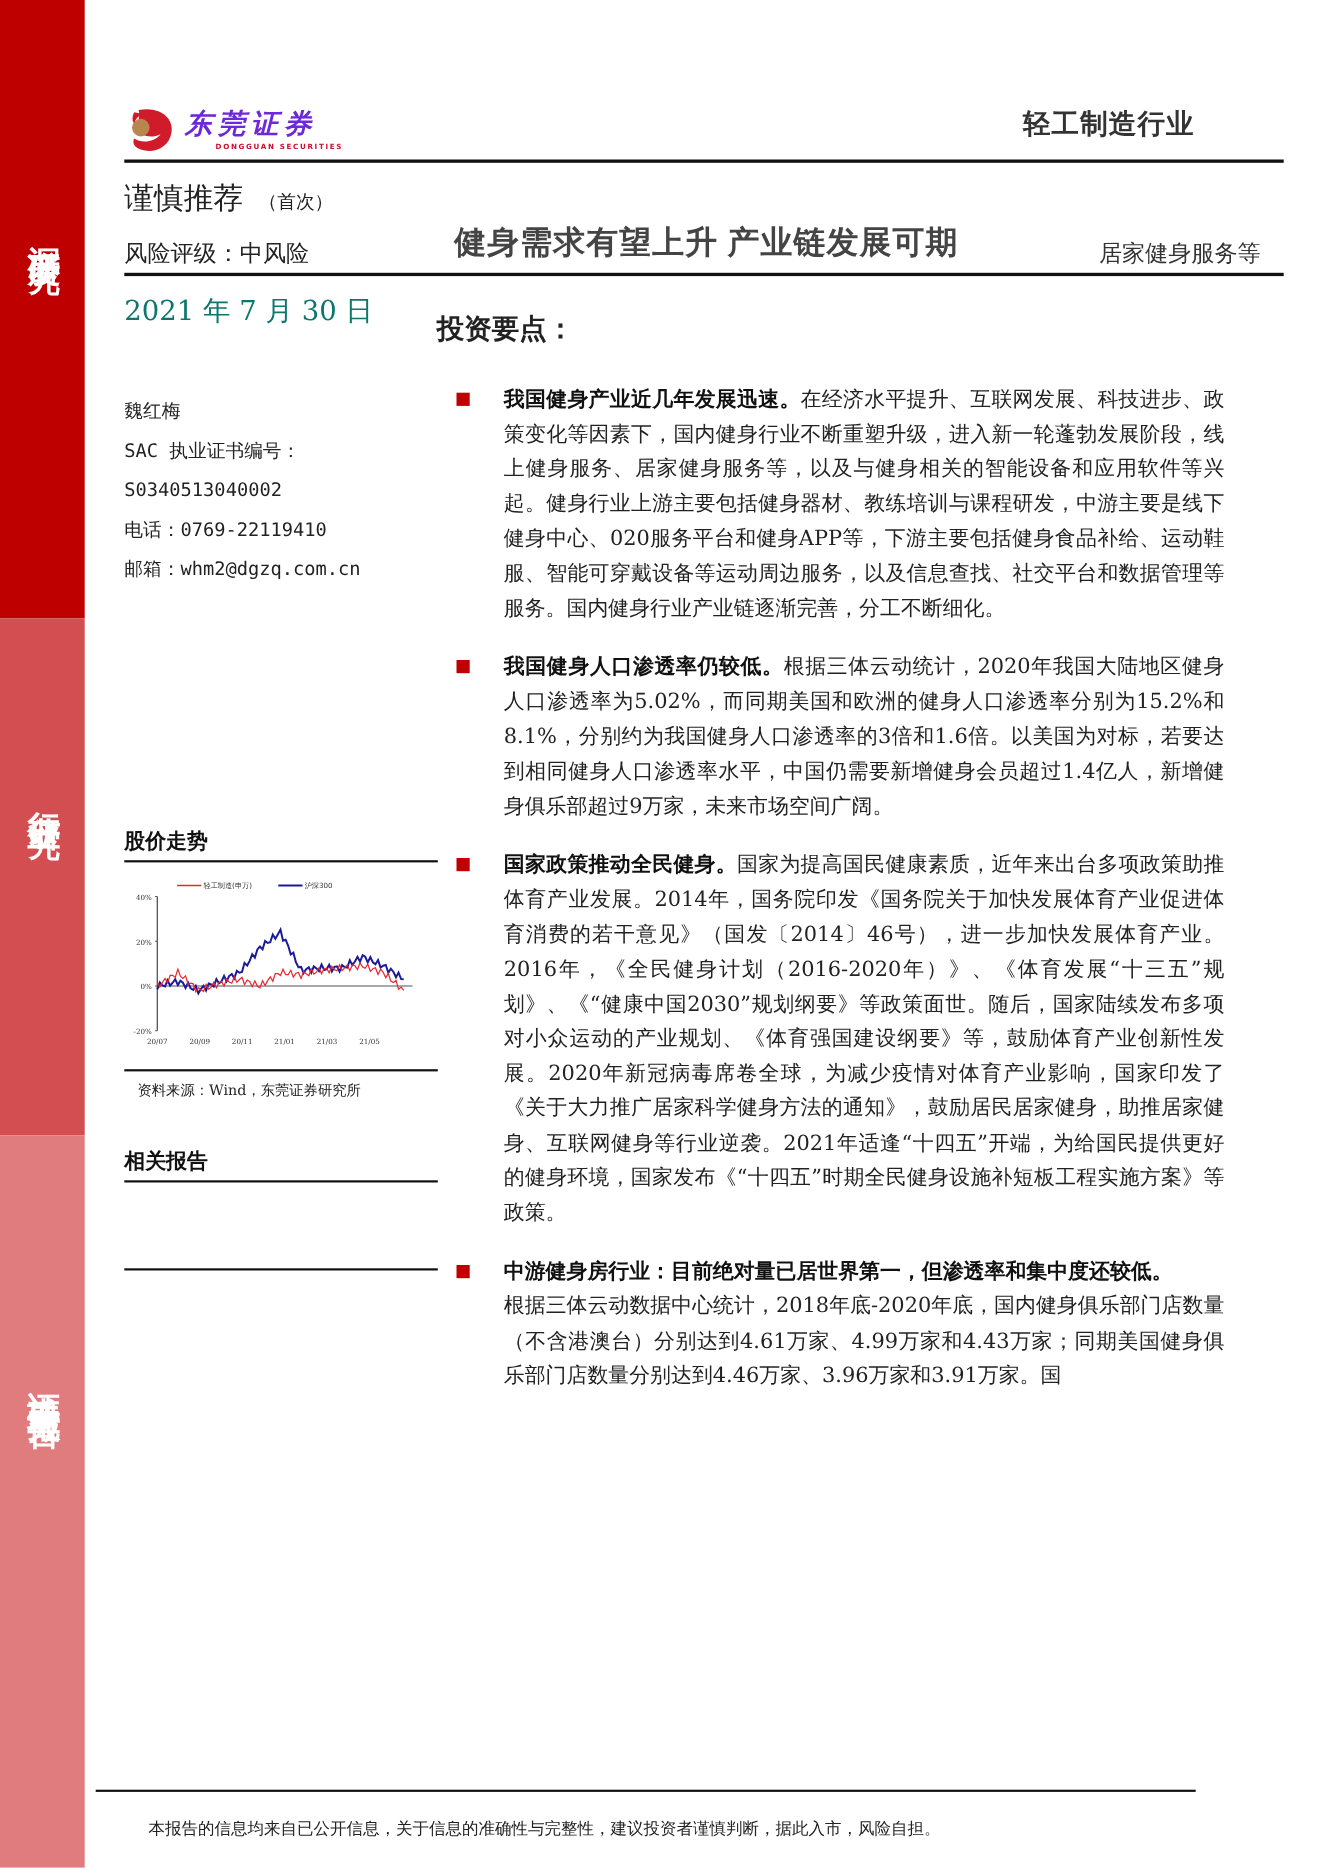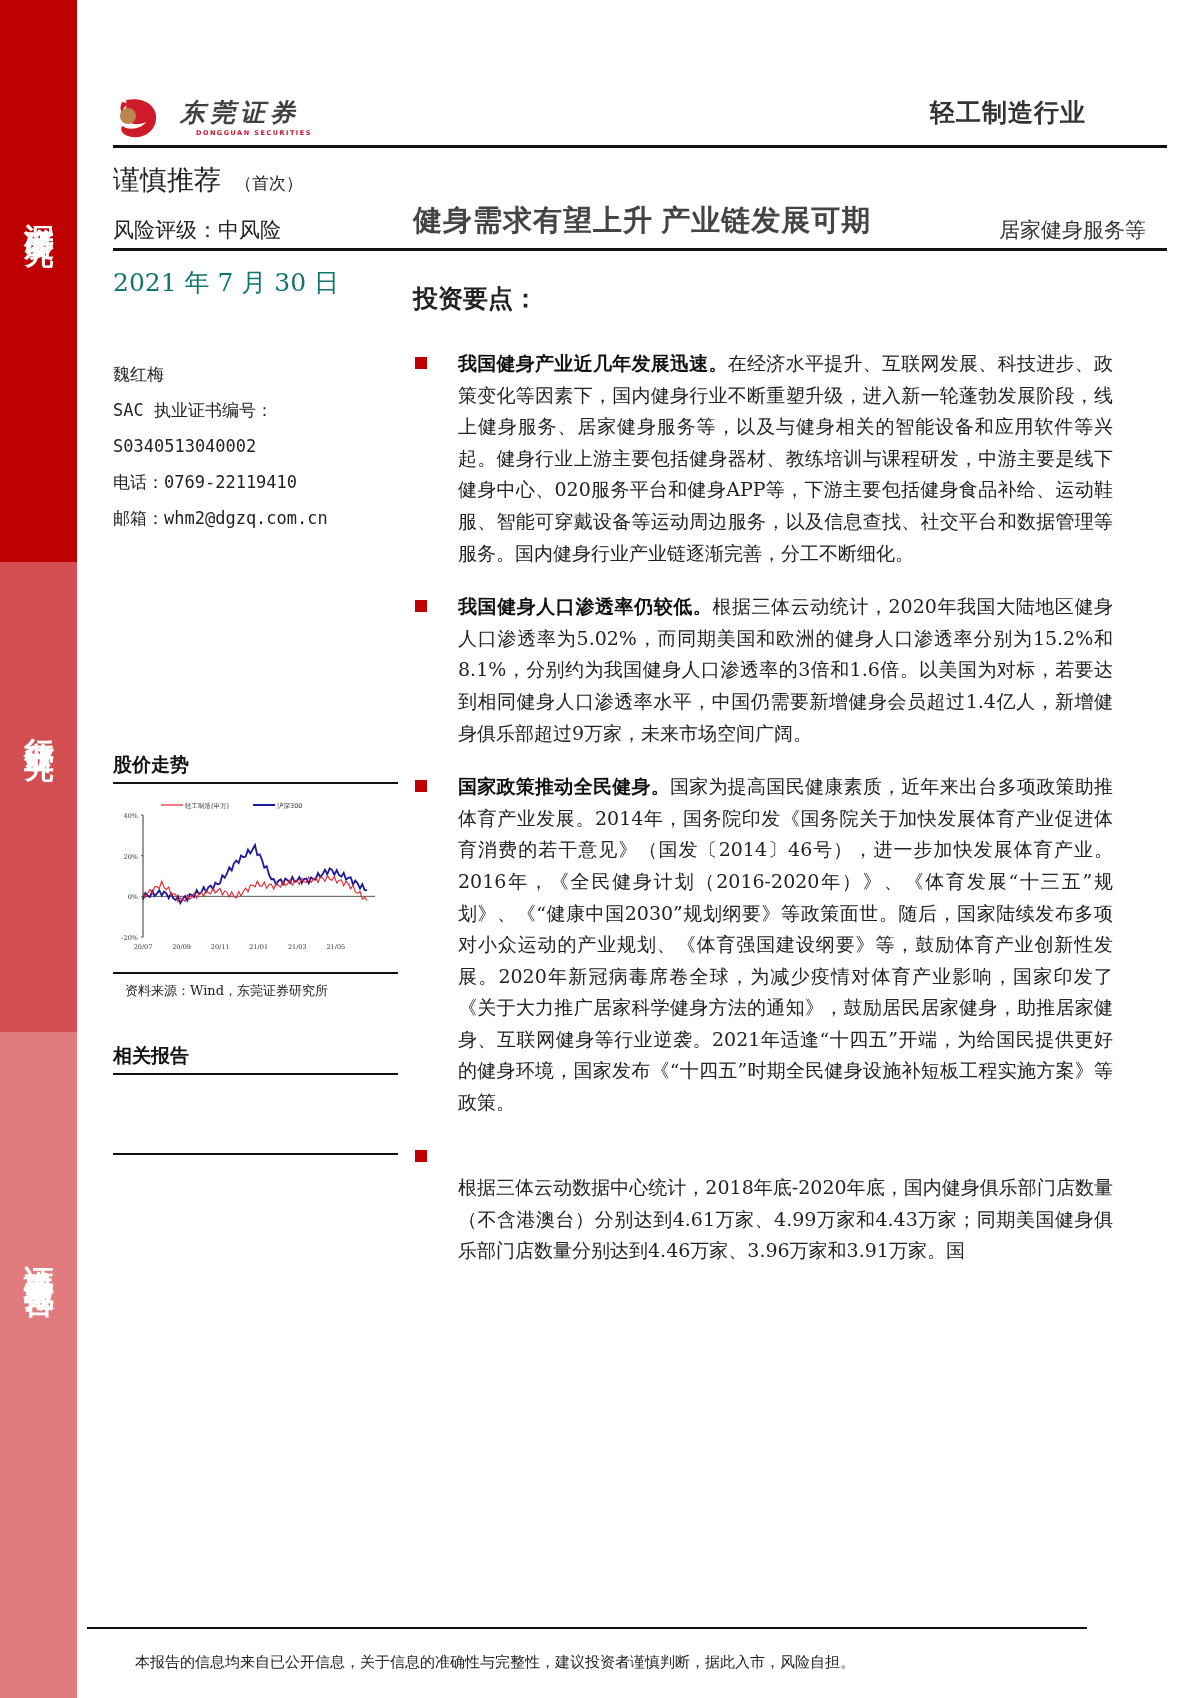--- a/index.html
+++ b/index.html
@@ -14,35 +14,35 @@
     .band1 span.vt { margin-top: 200px; }
     .band2 { top: 562px; height: 470px; background: #D24E50; }
     .band2 span.vt { margin-top: 152px; }
     .band3 { top: 1032px; height: 666px; background: #E07C7E; }
     .band3 span.vt { margin-top: 210px; }
 
     
     .logo { position: absolute; left: 118px; top: 96px; display: flex; align-items: center; }
     .logo-mark { width: 40px; height: 44px; position: relative; }
     .logo-text { margin-left: 10px; display: flex; flex-direction: column; }
-    .logo-cn { color: #404040; font-family: "DejaVu Serif", serif; font-weight: bold; font-size: 25px; letter-spacing: 5px; line-height: 28px; font-style: italic; text-align: center; }
+    .logo-cn { color: #6d28d9; font-family: "DejaVu Serif", serif; font-weight: bold; font-size: 25px; letter-spacing: 5px; line-height: 28px; font-style: italic; }
     .logo-en { color: #C8102E; font-family: "DejaVu Sans", sans-serif; font-weight: bold; font-size: 6.5px; letter-spacing: 1.5px; margin-top: 2px; padding-left: 28px; }
     .industry { position: absolute; right: 114px; top: 96px; font-family: "DejaVu Sans", sans-serif; font-weight: bold; font-size: 25px; color: #333; letter-spacing: 1px; }
 
     .rule { position: absolute; left: 113px; width: 1054px; height: 3px; background: #111; }
     .rule.r1 { top: 145px; }
     .rule.r2 { top: 248px; }
 
     .rating { position: absolute; left: 113px; top: 162px; font-family: "DejaVu Sans", sans-serif; font-size: 27px; color: #222; }
     .rating .first { font-size: 17px; margin-left: 14px; }
     .title { position: absolute; left: 413px; top: 160px; font-family: Liberation Serif, serif; font-weight: bold; font-size: 29px; color: #444; letter-spacing: 1px; margin-top: 41px; }
     .risk { position: absolute; left: 113px; top: 216px; font-family: "DejaVu Sans", sans-serif; font-size: 21px; color: #222; text-align: center; }
     .subtitle { position: absolute; right: 54px; top: 216px; font-family: "DejaVu Sans", sans-serif; font-size: 21px; color: #333; }
     .date { position: absolute; left: 113px; top: 266px; font-family: "DejaVu Serif", serif; font-size: 25px; color: #0f766e; }
-    .kp-heading { position: absolute; left: 413px; top: 282px; font-family: "DejaVu Sans", sans-serif; font-weight: bold; font-size: 25px; color: #222; }
+    .kp-heading { position: absolute; left: 397px; top: 282px; font-family: "DejaVu Sans", sans-serif; font-weight: bold; font-size: 25px; color: #222; }
 
     
     .analyst { position: absolute; left: 113px; top: 356px; font-family: "DejaVu Sans Mono", "Liberation Mono", monospace; font-size: 17px; color: #222; line-height: 36px; }
 
     
     .sec-title { position: absolute; left: 113px; font-family: "DejaVu Sans", sans-serif; font-weight: bold; font-size: 19px; color: #111; }
     .sec-rule { position: absolute; left: 113px; width: 285px; height: 2px; background: #111; }
     .chart-box { position: absolute; left: 113px; top: 795px; width: 285px; height: 165px; }
     .chart-box svg { width: 285px; height: 165px; }
     .source { position: absolute; left: 125px; top: 982px; font-family: "DejaVu Serif", serif; font-size: 13px; color: #222; }
@@ -164,18 +164,18 @@
   <div class="bullet">
     <span class="sq"></span>
     <p><b>我国健身人口渗透率仍较低。</b><span>根据三体云动统计，2020年我国大陆地区健身人口渗透率为5.02%，而同期美国和欧洲的健身人口渗透率分别为15.2%和8.1%，分别约为我国健身人口渗透率的3倍和1.6倍。以美国为对标，若要达到相同健身人口渗透率水平，中国仍需要新增健身会员超过1.4亿人，新增健身俱乐部超过9万家，未来市场空间广阔。</span></p>
   </div>
   <div class="bullet">
     <span class="sq"></span>
     <p><b>国家政策推动全民健身。</b><span>国家为提高国民健康素质，近年来出台多项政策助推体育产业发展。2014年，国务院印发《国务院关于加快发展体育产业促进体育消费的若干意见》（国发〔2014〕46号），进一步加快发展体育产业。2016年，《全民健身计划（2016-2020年）》、《体育发展“十三五”规划》、《“健康中国2030”规划纲要》等政策面世。随后，国家陆续发布多项对小众运动的产业规划、《体育强国建设纲要》等，鼓励体育产业创新性发展。2020年新冠病毒席卷全球，为减少疫情对体育产业影响，国家印发了《关于大力推广居家科学健身方法的通知》，鼓励居民居家健身，助推居家健身、互联网健身等行业逆袭。2021年适逢“十四五”开端，为给国民提供更好的健身环境，国家发布《“十四五”时期全民健身设施补短板工程实施方案》等政策。</span></p>
   </div>
   <div class="bullet">
     <span class="sq"></span>
-    <p><br><span>根据三体云动数据中心统计，2018年底-2020年底，国内健身俱乐部门店数量（不含港澳台）分别达到4.61万家、4.99万家和4.43万家；同期美国健身俱乐部门店数量分别达到4.46万家、3.96万家和3.91万家。国</span></p>
+    <p><b>中游健身房行业：目前绝对量已居世界第一，但渗透率和集中度还较低。</b><br><span>根据三体云动数据中心统计，2018年底-2020年底，国内健身俱乐部门店数量（不含港澳台）分别达到4.61万家、4.99万家和4.43万家；同期美国健身俱乐部门店数量分别达到4.46万家、3.96万家和3.91万家。国</span></p>
   </div>
 </div>
 
 <div class="footer-rule"></div>
 <div class="disclaimer">本报告的信息均来自已公开信息，关于信息的准确性与完整性，建议投资者谨慎判断，据此入市，风险自担。</div>
 
 </body></html>

